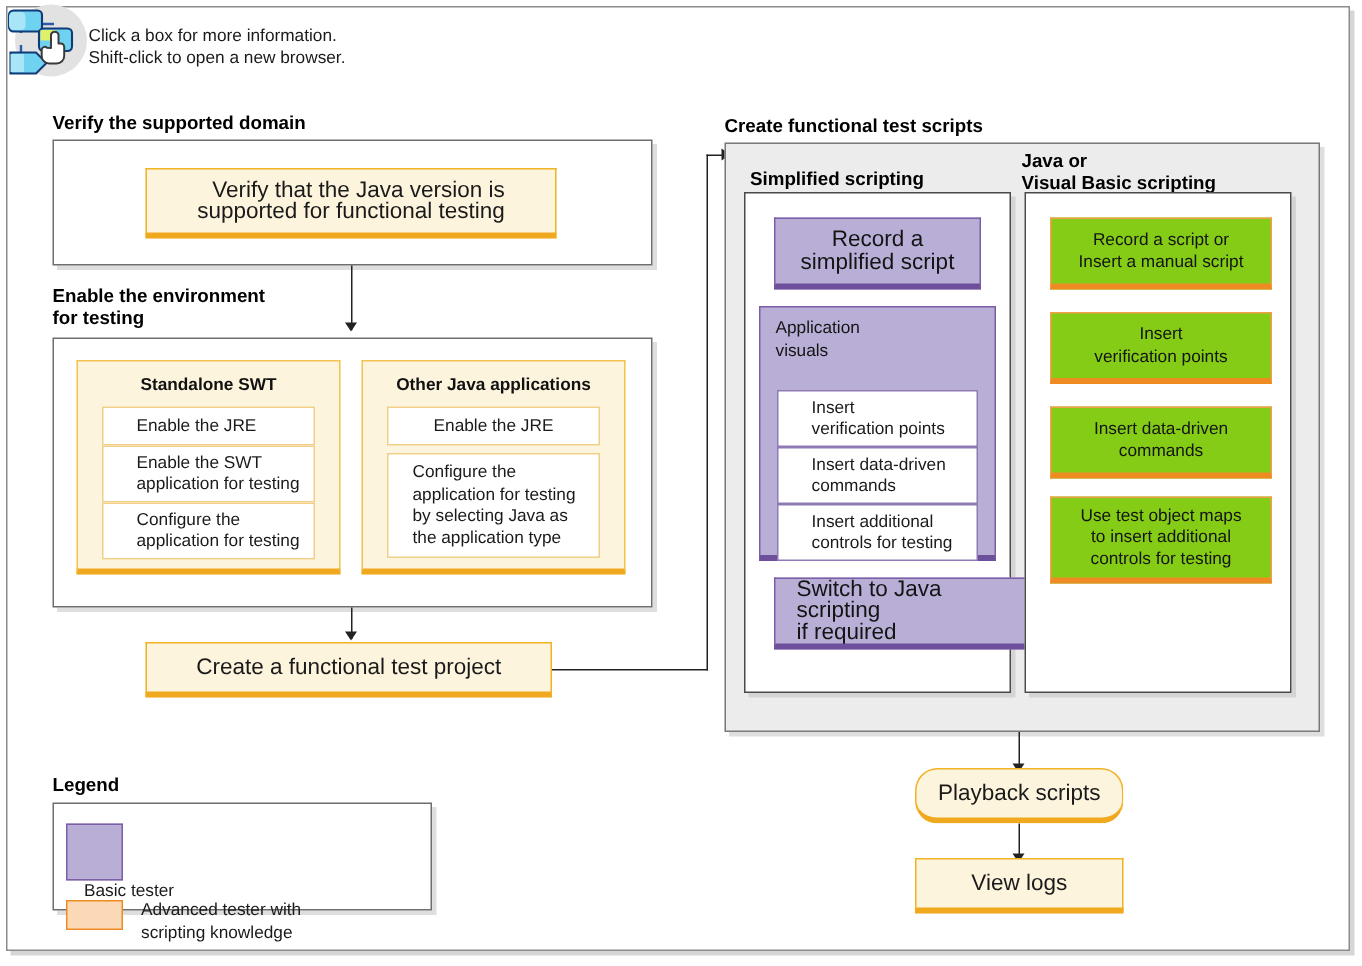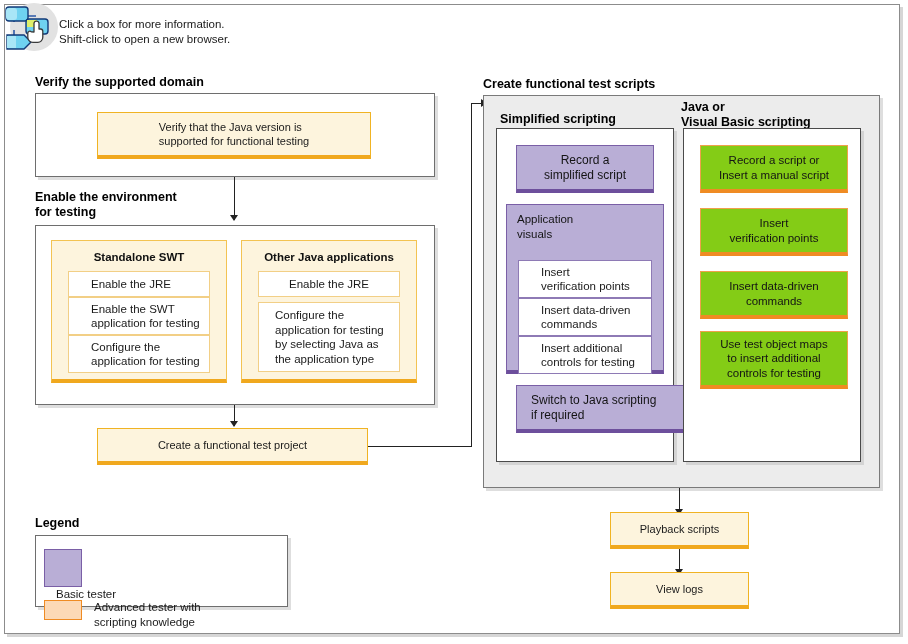--- a/index.html
+++ b/index.html
@@ -26,38 +26,38 @@
   .white-box{background:#fff;border:1px solid #6e6e6e;
     box-shadow:3px 3px 0 rgba(0,0,0,.13);}
 
   
   .gray-panel{background:#ececec;border:1px solid #7a7a7a;
     box-shadow:3px 3px 0 rgba(0,0,0,.13);}
 
   
   .yellow-node{background:#fdf4dd;border:1px solid #f0b323;
     border-bottom:4px solid #f0a81e;
-    display:flex;align-items:center;justify-content:center;text-align:left;
-    font-size:11px;color:#1a1a1a;line-height:14px;}
+    display:flex;align-items:center;justify-content:center;text-align:right;
+    font-size:15px;color:#1a1a1a;line-height:14px;}
 
   
   .yellow-group{background:#fdf4dd;border:1px solid #f3c352;
     border-bottom:4px solid #f0a81e;}
   .yellow-group .grp-title{font-size:11.5px;font-weight:bold;text-align:center;
     color:#111;padding-top:9px;padding-bottom:7px;line-height:14px;}
   .sub-white{background:#fff;border:1px solid #f2cf86;
     font-size:11.5px;color:#1a1a1a;line-height:14.5px;
     display:flex;align-items:center;padding:5px 8px 5px 22px;box-sizing:border-box;}
   .sub-white.ctr{justify-content:center;padding-left:8px;text-align:center;}
 
   
   .purple-node{background:#b9aed6;border:1px solid #7a5fa6;
     border-bottom:4px solid #6d4f9c;
     display:flex;align-items:center;justify-content:center;text-align:center;
-    font-size:12px;color:#141414;line-height:14.5px;}
+    font-size:15px;color:#141414;line-height:14.5px;}
   .purple-node.left{justify-content:flex-start;text-align:left;padding-left:14px;}
 
   
   .purple-group{background:#b9aed6;border:1px solid #7a5fa6;
     border-bottom:4px solid #6d4f9c;}
   .purple-group .grp-title{font-size:11.5px;color:#141414;line-height:14.5px;
     padding:7px 0 19px 10px;text-align:left;}
   .pg-sub{background:#fff;border:1px solid #8e7ab5;
     font-size:11.5px;color:#1a1a1a;line-height:14.5px;
     display:flex;align-items:center;padding:5px 6px 5px 22px;box-sizing:border-box;}
@@ -237,21 +237,21 @@
   </div>
   <div class="abs orange-node" style="left:700px;top:331px;width:148px;height:58px;">
     <div style="white-space:pre-line;">Use test object maps
 to insert additional
 controls for testing</div>
   </div>
 
   <div class="ln v" style="left:679px;top:488px;height:26px;"></div>
   <div class="arrow-d" style="left:675px;top:509px;"></div>
 
-  <div class="abs yellow-node" style="left:610px;top:512px;width:139px;height:37px;">
+  <div class="abs yellow-node" style="left:610px;top:512px;width:139px;height:37px;border-radius:15px;">
     <span>Playback scripts</span>
   </div>
 
   <div class="ln v" style="left:679px;top:549px;height:25px;"></div>
   <div class="arrow-d" style="left:675px;top:569px;"></div>
 
   <div class="abs yellow-node" style="left:610px;top:572px;width:139px;height:37px;">
     <span>View logs</span>
   </div>
 

